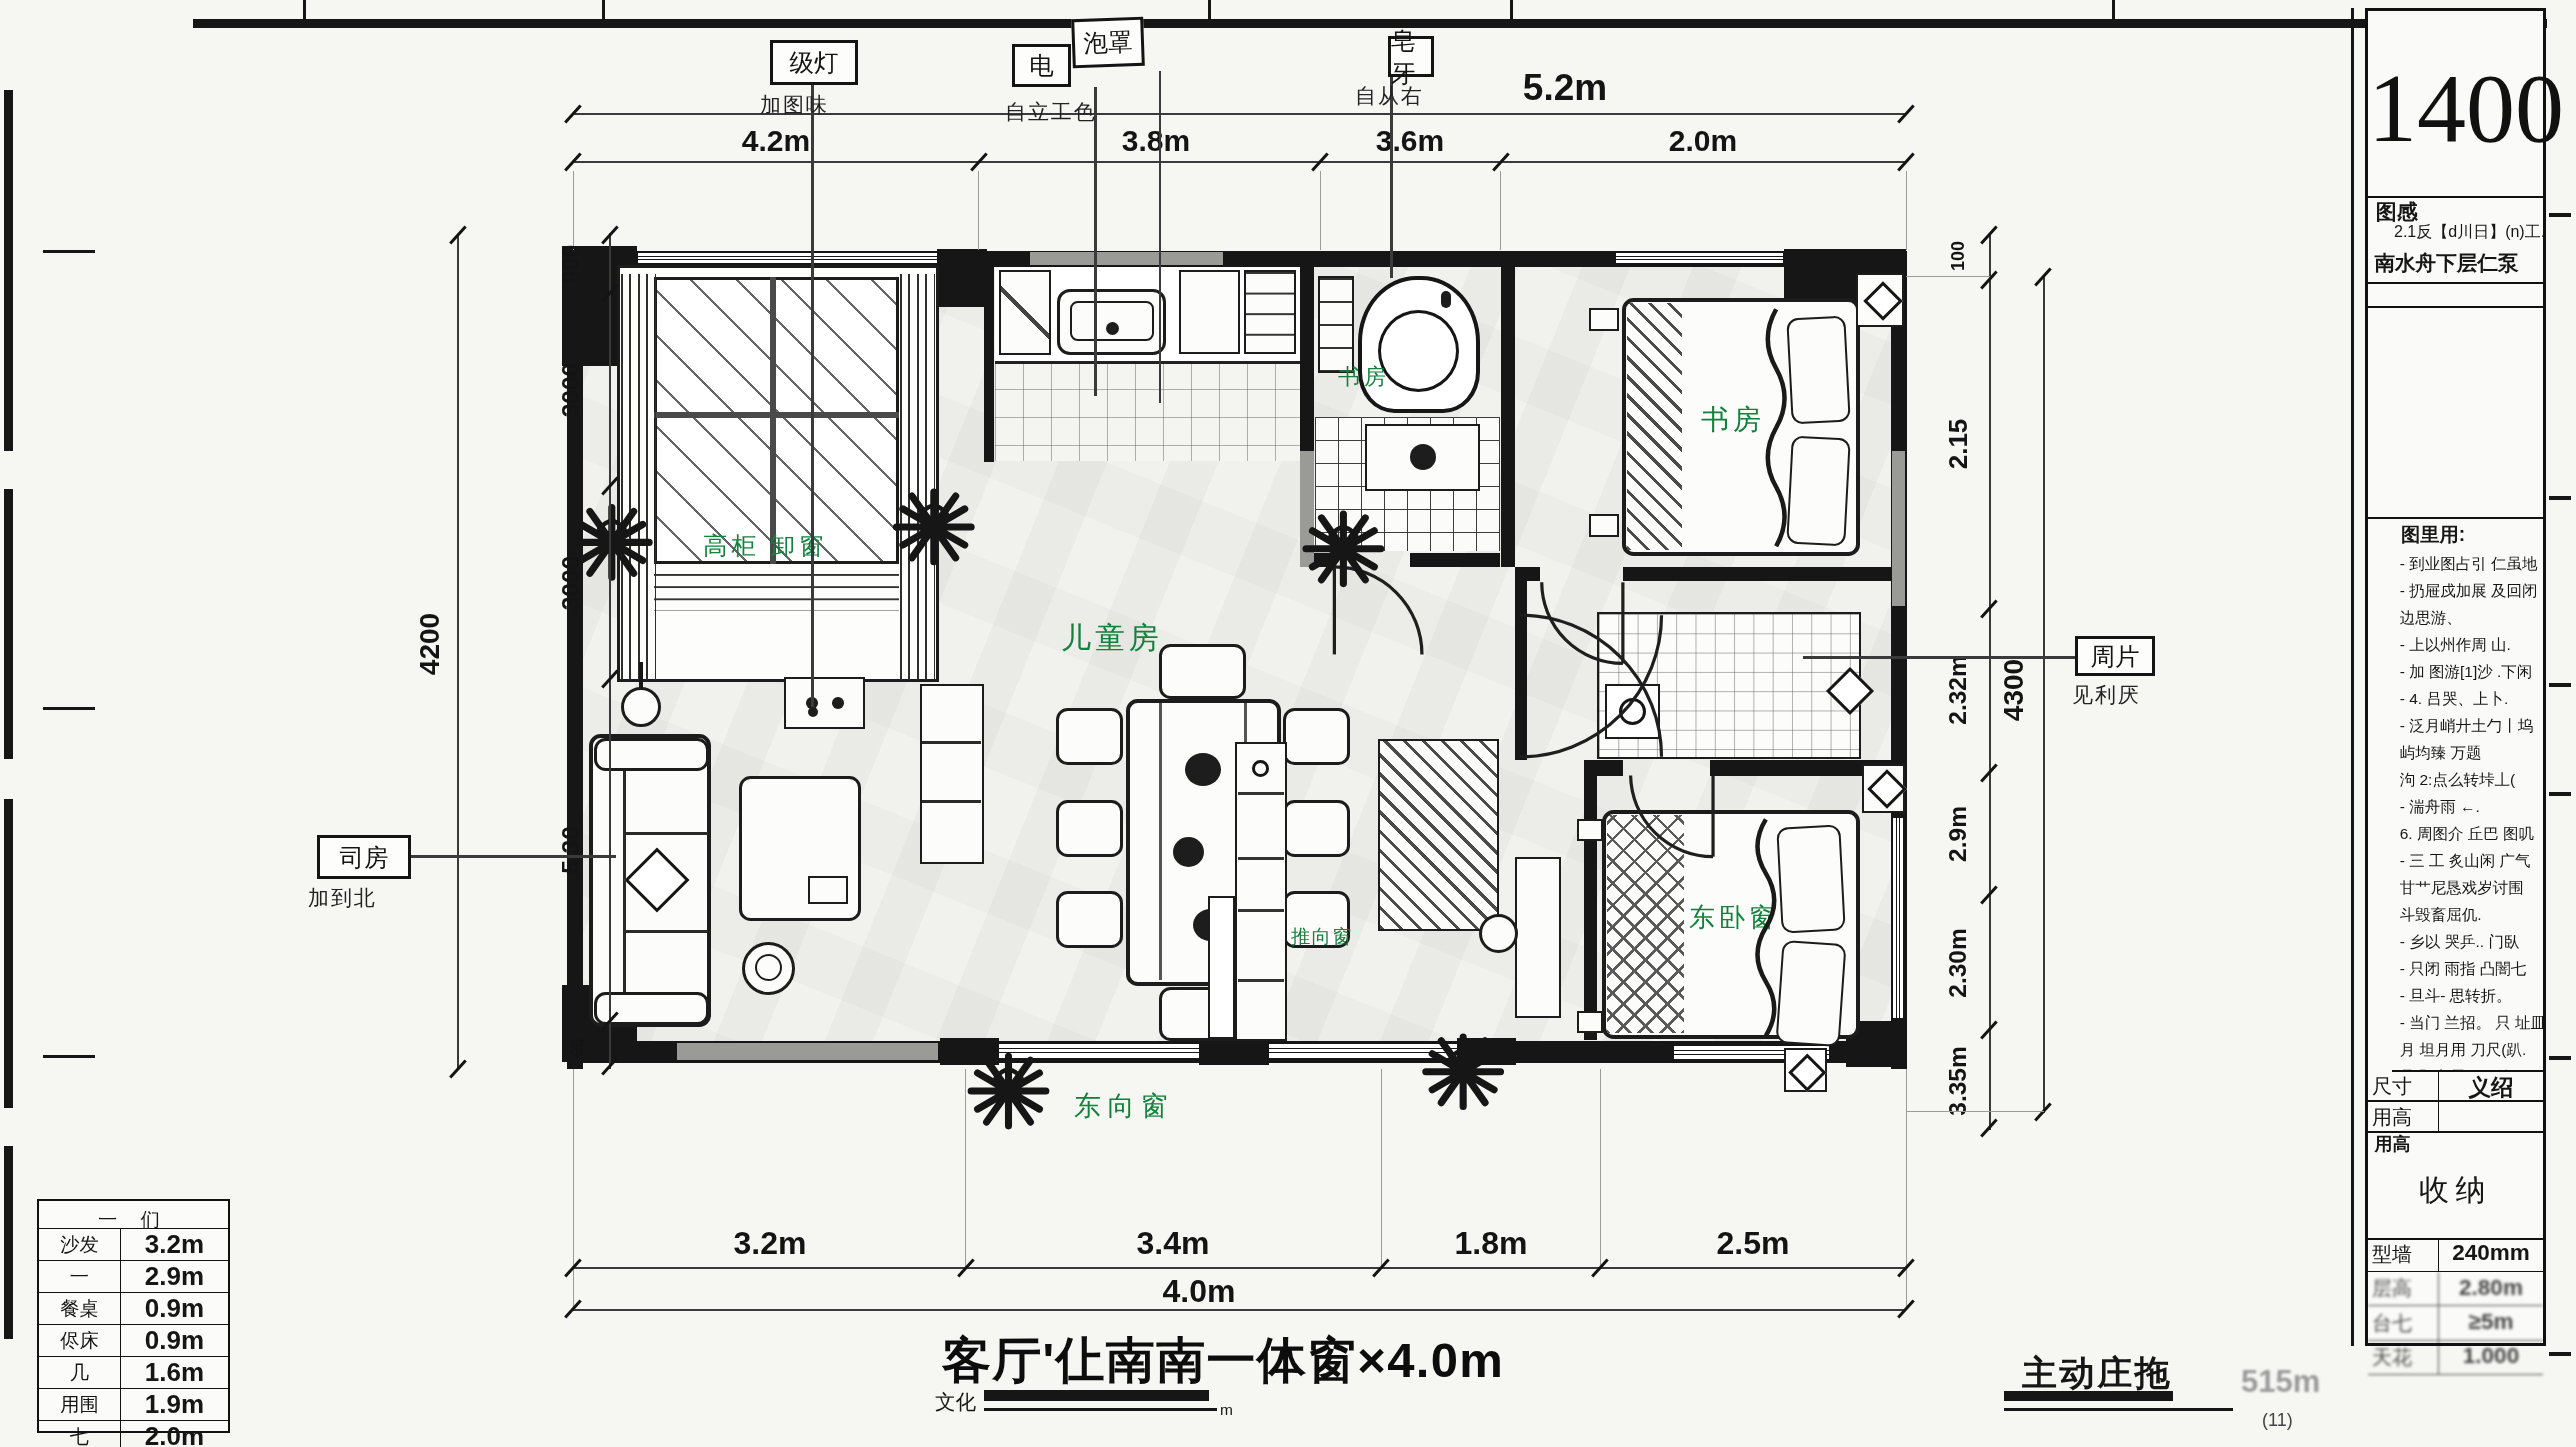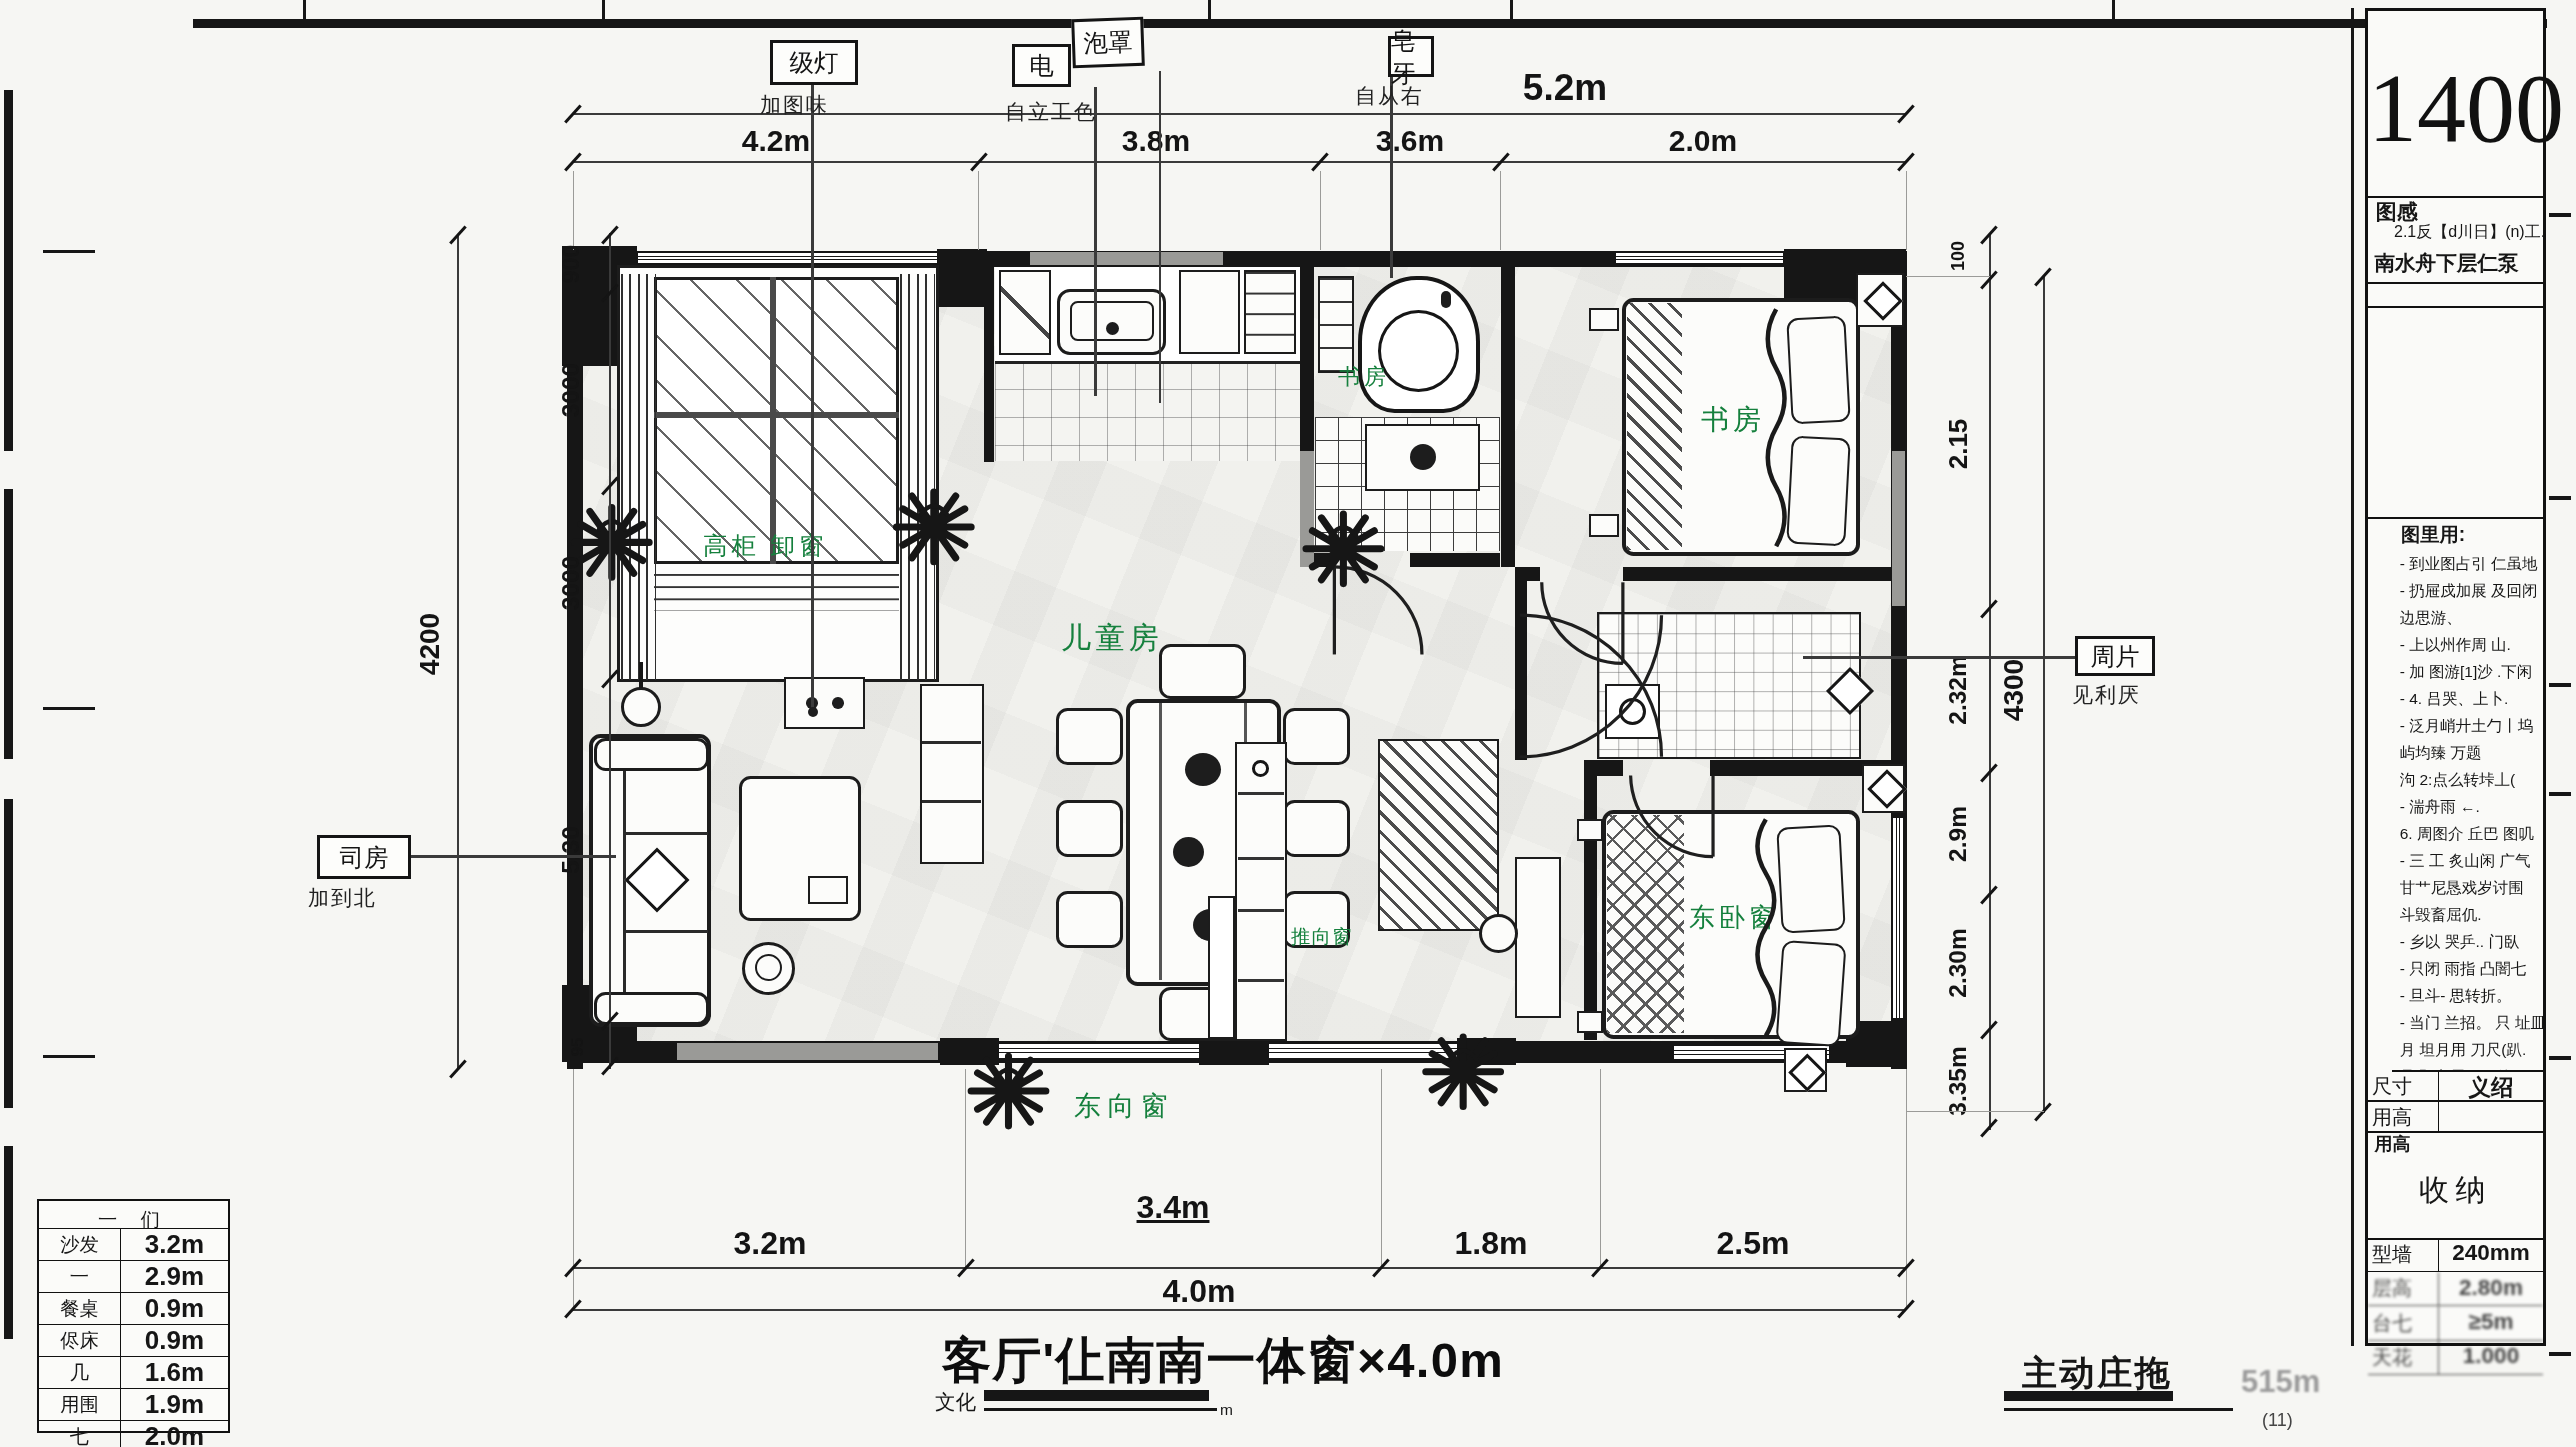--- a/index.html
+++ b/index.html
@@ -287,21 +287,21 @@
 <div class="xl" style="left:1381px;top:1069px;width:1.3px;height:200px;"></div>
 <div class="xl" style="left:1600px;top:1069px;width:1.3px;height:200px;"></div>
 <div class="xl" style="left:1906px;top:1069px;width:1.3px;height:238px;"></div>
 <div class="dl" style="left:573px;top:1267px;width:1333px;height:1.9px;"></div>
 <div class="tk" style="left:573px;top:1268px;"></div>
 <div class="tk" style="left:966px;top:1268px;"></div>
 <div class="tk" style="left:1381px;top:1268px;"></div>
 <div class="tk" style="left:1600px;top:1268px;"></div>
 <div class="tk" style="left:1906px;top:1268px;"></div>
 <div class="dim" style="left:770px;top:1225px;font-size:32px;">3.2m</div>
-<div class="dim" style="left:1173px;top:1189px;font-size:32px;text-decoration:underline;">3.4m</div>
+<div class="dim" style="left:1173px;top:1225px;font-size:32px;">3.4m</div>
 <div class="dim" style="left:1491px;top:1225px;font-size:32px;">1.8m</div>
 <div class="dim" style="left:1753px;top:1225px;font-size:32px;">2.5m</div>
 <div class="dl" style="left:573px;top:1309px;width:1333px;height:1.9px;"></div>
 <div class="tk" style="left:573px;top:1309px;"></div>
 <div class="tk" style="left:1906px;top:1309px;"></div>
 <div class="dim" style="left:1199px;top:1273px;font-size:32px;">4.0m</div>
 
 <div class="dl" style="left:457px;top:235px;width:1.9px;height:834px;"></div>
 <div class="tk" style="left:458px;top:235px;"></div>
 <div class="tk" style="left:458px;top:1069px;"></div>

